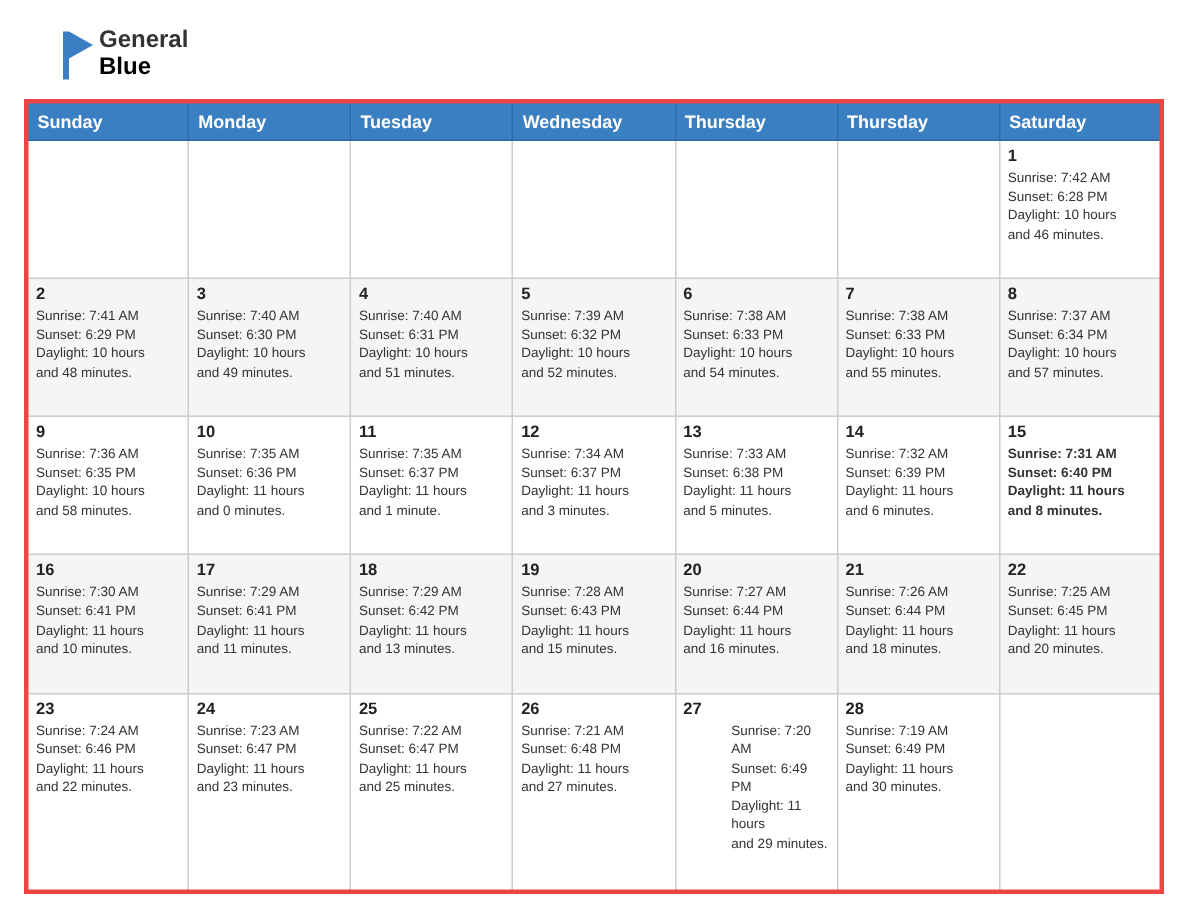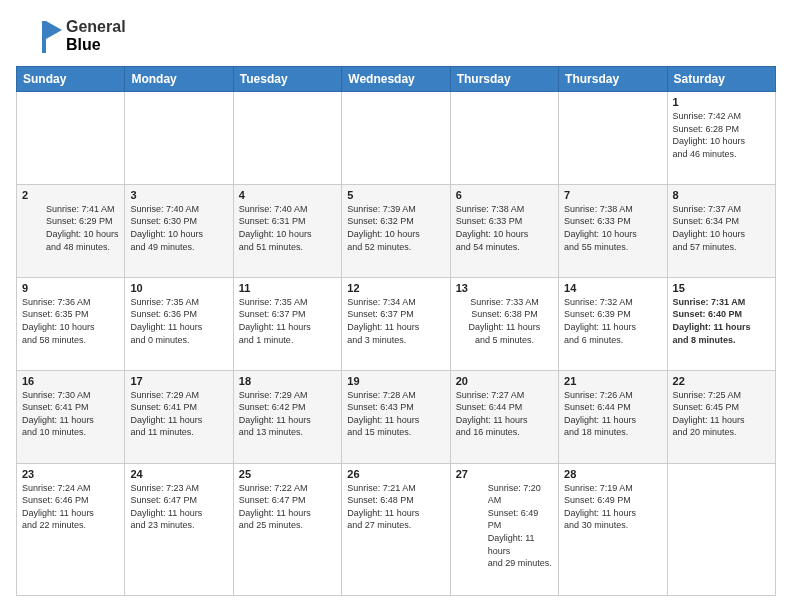--- a/index.html
+++ b/index.html
@@ -35,21 +35,21 @@
       font-weight: bold;
       color: #333;
       line-height: 1.1;
     }
     .location {
       font-size: 15px;
       color: #555;
     }
     .calendar {
       flex: 1;
-      border: 1px solid #ef4444;
+      border: 3px solid #ef4444;
       border-collapse: collapse;
       width: 100%;
       table-layout: fixed;
     }
     .calendar th {
       background-color: #3a7fc1;
       color: #fff;
       text-align: left;
       padding: 5px 6px;
       font-size: 12px;
@@ -129,21 +129,21 @@
             <div class="day-num">1</div>
             <div class="day-info" style="white-space: pre-line;">Sunrise: 7:42 AM
 Sunset: 6:28 PM
 Daylight: 10 hours
 and 46 minutes.</div>
           </td>
         </tr>
         <tr>
           <td>
             <div class="day-num">2</div>
-            <div class="day-info" style="white-space: pre-line; margin-left: 24px;">Sunrise: 7:41 AM
+            <div class="day-info" style="white-space: pre-line;">Sunrise: 7:41 AM
 Sunset: 6:29 PM
 Daylight: 10 hours
 and 48 minutes.</div>
           </td>
           <td>
             <div class="day-num">3</div>
             <div class="day-info" style="white-space: pre-line;">Sunrise: 7:40 AM
 Sunset: 6:30 PM
 Daylight: 10 hours
 and 49 minutes.</div>
@@ -208,21 +208,21 @@
           </td>
           <td>
             <div class="day-num">12</div>
             <div class="day-info" style="white-space: pre-line;">Sunrise: 7:34 AM
 Sunset: 6:37 PM
 Daylight: 11 hours
 and 3 minutes.</div>
           </td>
           <td>
             <div class="day-num">13</div>
-            <div class="day-info" style="white-space: pre-line; text-align: center;">Sunrise: 7:33 AM
+            <div class="day-info" style="white-space: pre-line;">Sunrise: 7:33 AM
 Sunset: 6:38 PM
 Daylight: 11 hours
 and 5 minutes.</div>
           </td>
           <td>
             <div class="day-num">14</div>
             <div class="day-info" style="white-space: pre-line;">Sunrise: 7:32 AM
 Sunset: 6:39 PM
 Daylight: 11 hours
 and 6 minutes.</div>

